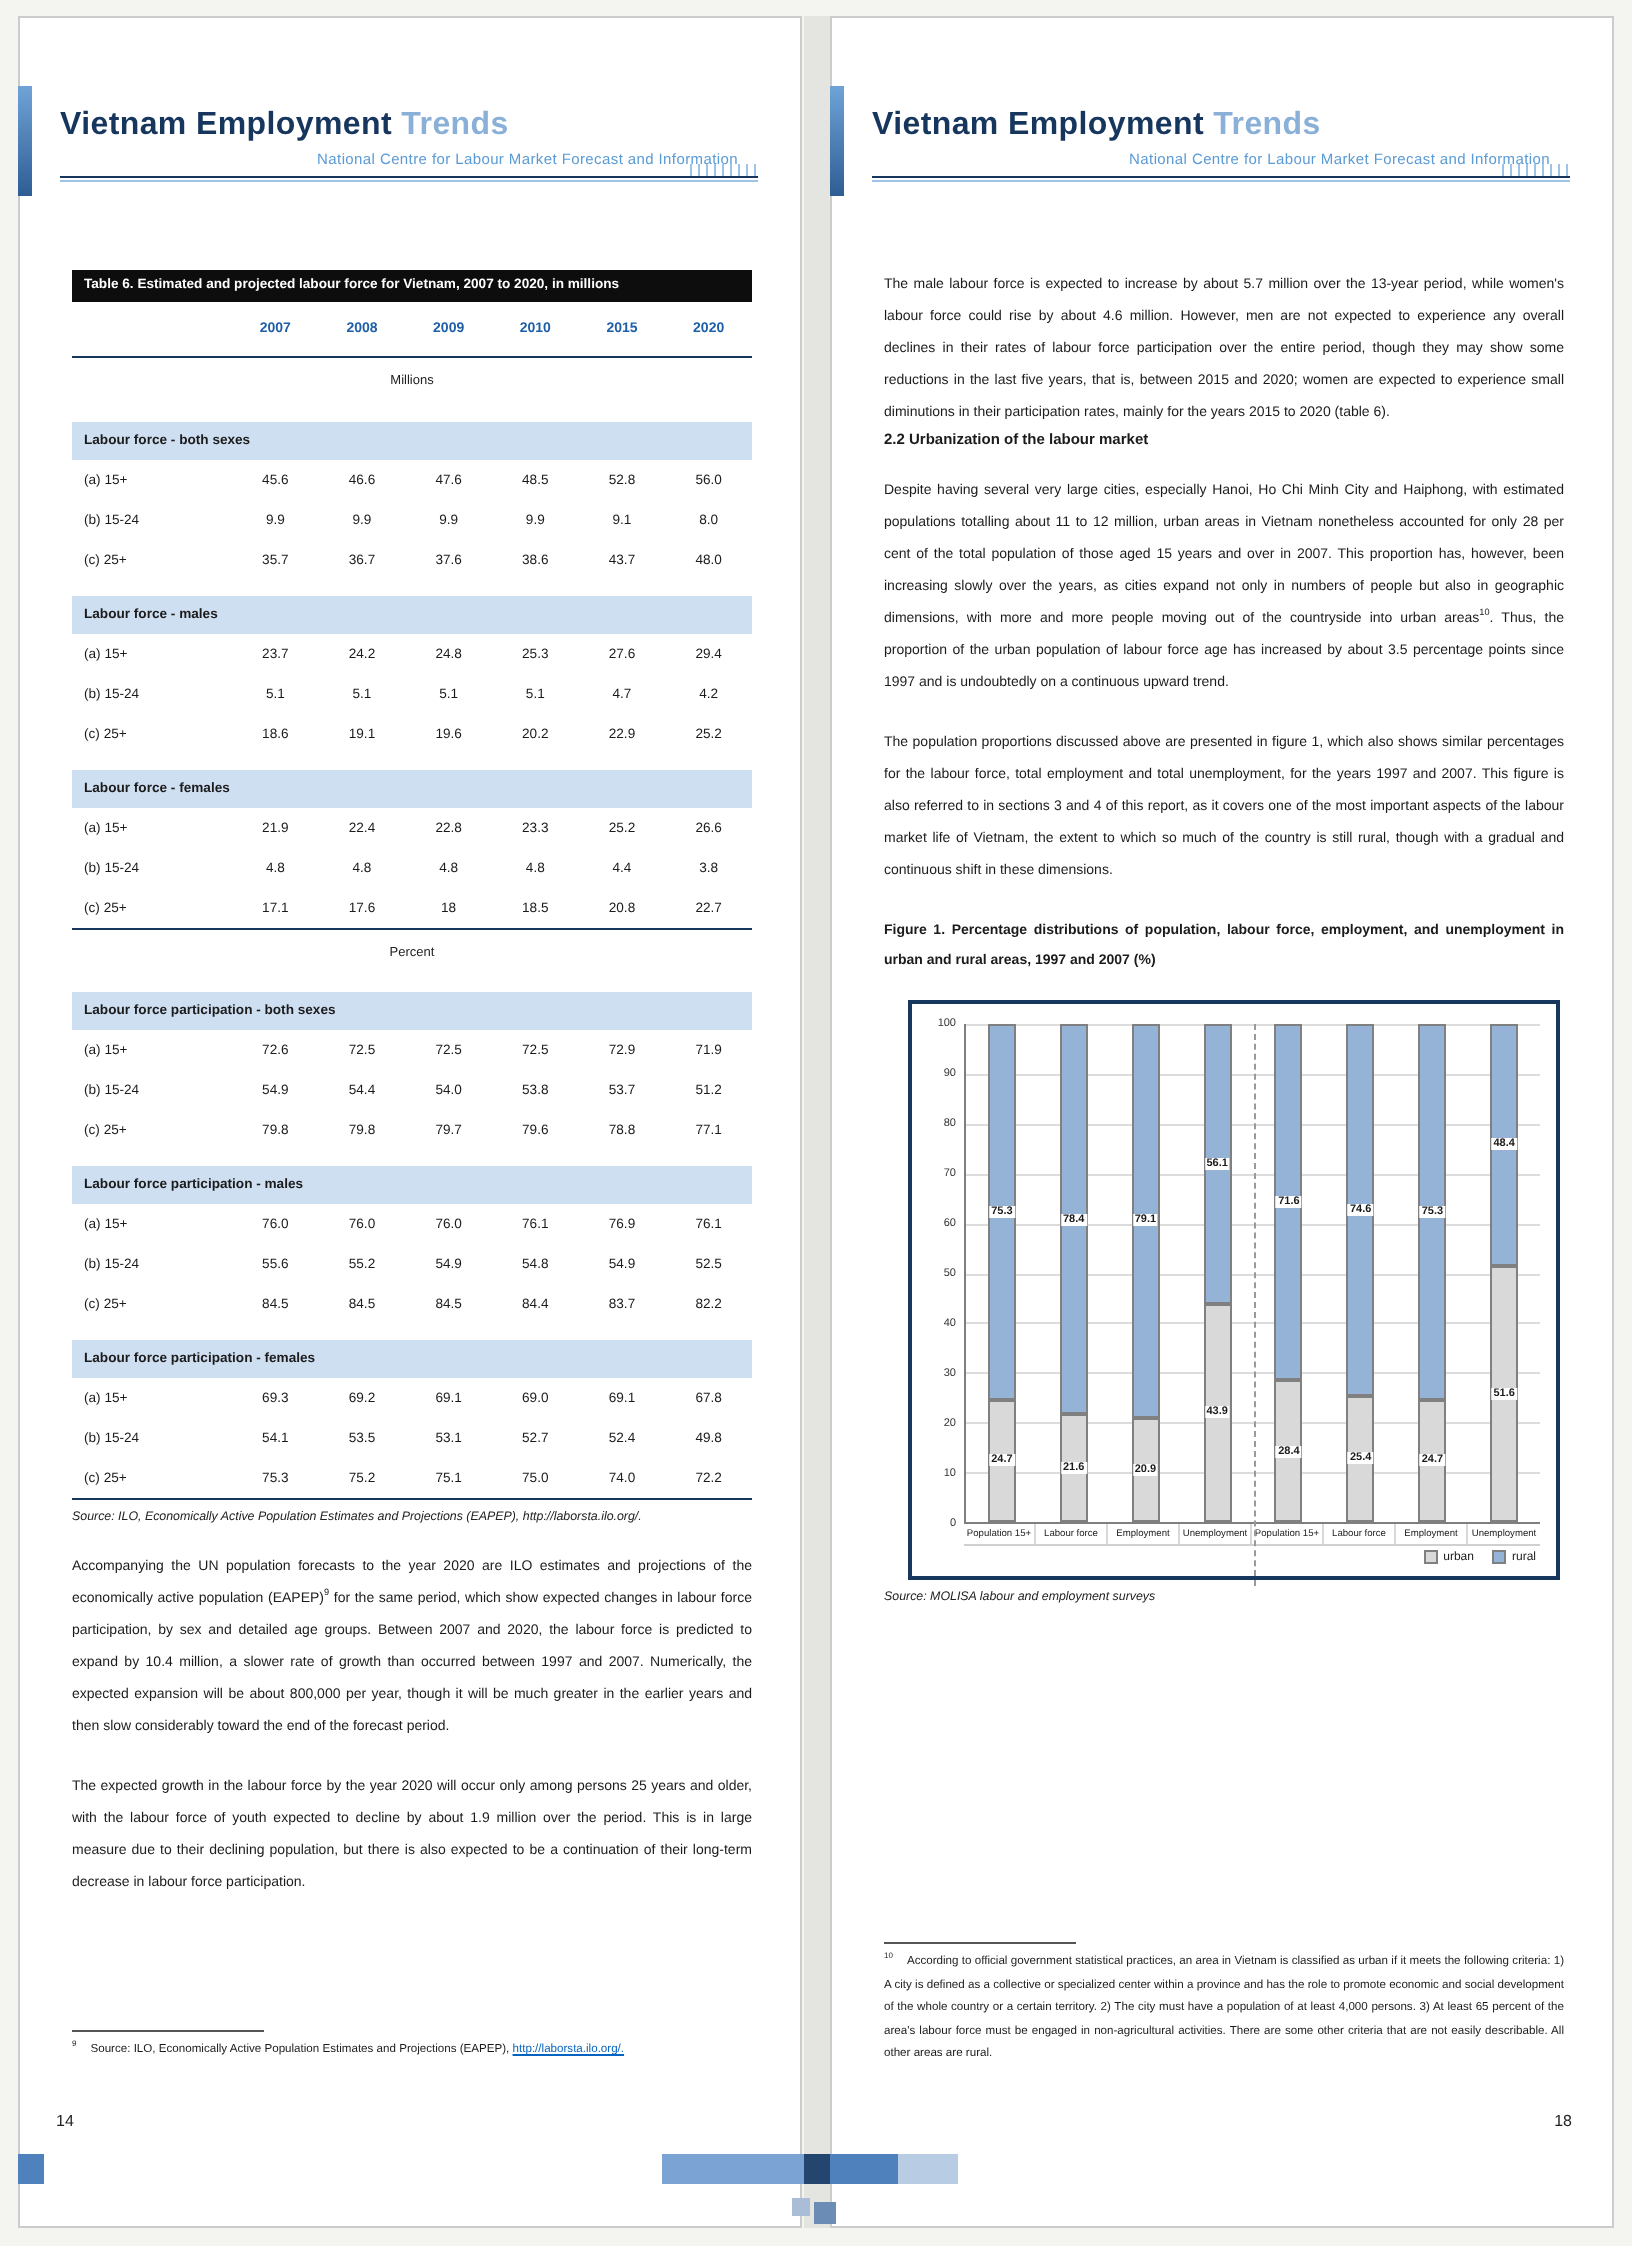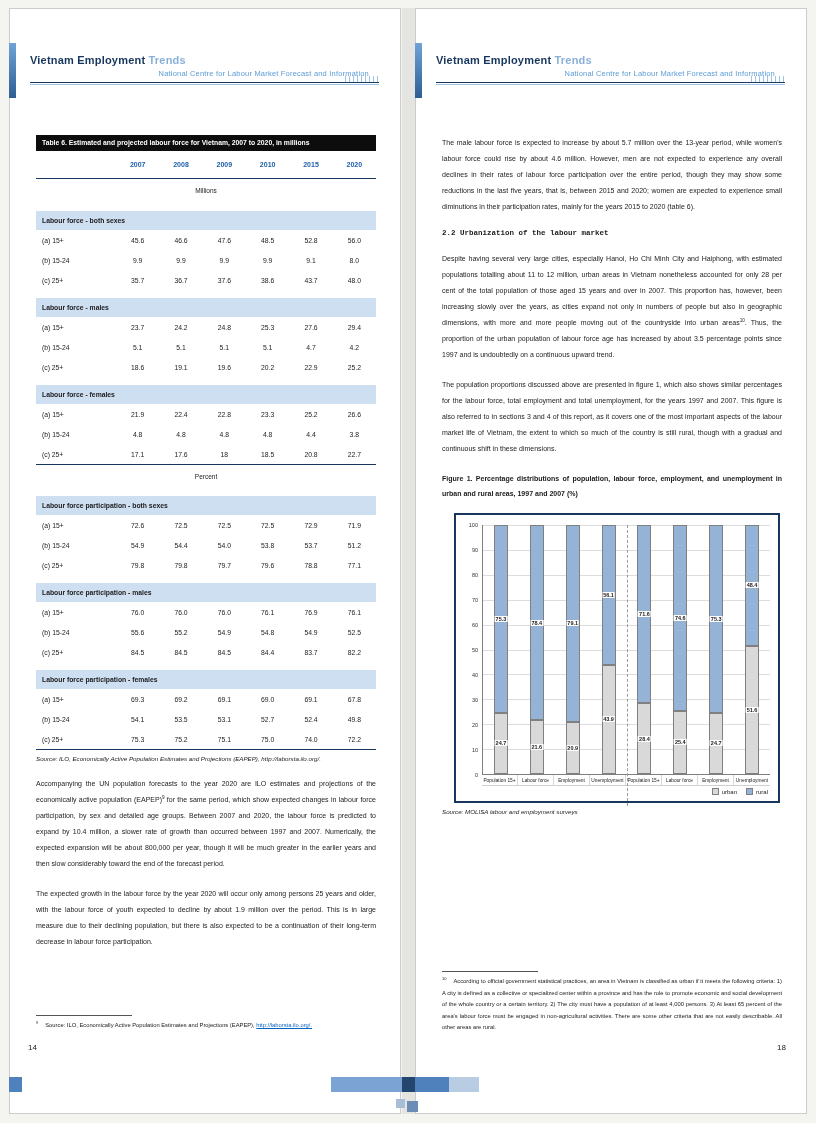--- a/index.html
+++ b/index.html
@@ -10,21 +10,21 @@
   }
   .gutter { position:absolute; top:8px; left:402px; width:13px; height:1106px; background:#e4e4e0; }
   .page { position:absolute; top:8px; width:392px; height:1106px; background:#fff; border:1px solid #cccccc; }
   .page-left { left:9px; }
   .page-right { left:415px; }
 
   
   .accent-bar { position:absolute; left:-1px; top:34px; width:7px; height:55px;
     background:linear-gradient(180deg,#6fa3d8,#2e5d94); }
   .page-header { position:absolute; left:20px; right:21px; top:45px; }
-  .hdr-title { font-size:11px; font-weight:bold; color:#17365d; letter-spacing:.2px; }
+  .hdr-title { font-size:16px; font-weight:bold; color:#17365d; letter-spacing:.2px; }
   .hdr-secondary { color:#8ab0d8; }
   .hdr-sub { margin-top:3px; font-size:7.5px; color:#5b9bd5; text-align:right; padding-right:10px; letter-spacing:.2px; }
   .hdr-rule { margin-top:4px; height:3px; border-top:1px solid #17365d; border-bottom:1px solid #9dc3e6; position:relative; }
   .hdr-ticks { position:absolute; right:0; top:-7px; width:34px; height:6px;
     background:repeating-linear-gradient(90deg,#9dc3e6 0 1px,transparent 1px 4px); }
 
   .content { position:absolute; left:26px; right:24px; top:126px; }
 
   
   .tbl-title { background:#0d0d0d; color:#fff; font-size:6.8px; font-weight:bold; height:16px; line-height:16px; padding:0 6px; }
@@ -34,21 +34,21 @@
   .t-data { height:20px; font-size:6.8px; }
   .t-label { padding-left:6px; text-align:left; }
   .t-val { text-align:center; }
   .t-unit { height:24px; line-height:24px; text-align:center; font-size:6.5px; color:#222; }
   .t-unit-sep { border-top:1px solid #17365d; }
   .t-sechead { margin-top:8px; height:19px; display:flex; align-items:center; background:#cfdff2; font-size:6.8px; font-weight:bold; padding-left:6px; }
 
   .src-line { margin-top:5px; font-size:6.2px; font-style:italic; color:#222; }
   .body-p { margin-top:14px; font-size:7px; line-height:16px; text-align:justify; }
   sup { font-size:4.6px; vertical-align:super; line-height:0; }
-  .section-heading { margin-top:14px; font-size:7.5px; font-weight:bold;font-family:Liberation Mono, monospace; }
+  .section-heading { font-size:7.5px; font-weight:bold; }
   .fig-caption { margin-top:14px; font-size:7px; line-height:15px; font-weight:bold; text-align:justify; }
 
   
   .chart-frame { margin:12px 2px 0 12px; border:2px solid #17375e; background:#fff; padding:10px 8px 5px 6px; }
   .chart-top { display:flex; }
   .y-axis { position:relative; flex:0 0 20px; width:20px; height:250px; font-size:5.5px; color:#333; }
   .ytick { position:absolute; right:4px; transform:translateY(-50%); }
   .plot { position:relative; flex:1; height:250px; border-left:1px solid #7f7f7f; border-bottom:1px solid #7f7f7f; }
   .gridline { position:absolute; left:0; right:0; border-top:1px solid #dcdcdc; }
   .group-sep { position:absolute; left:50%; top:0; height:calc(100% + 32px); border-left:1px dashed #9a9a9a; }
@@ -66,21 +66,21 @@
 
   
   .footnote-block { position:absolute; left:26px; right:24px; }
   .fnb-left { top:1006px; }
   .fnb-right { top:962px; }
   .fn-rule { width:96px; border-top:1px solid #555; margin-bottom:4px; }
   .fn-text { font-size:5.8px; line-height:11.5px; text-align:justify; color:#1b1b1b; }
   .fn-left-line { text-align:left; }
   .fn-text sup { font-size:4px; margin-right:7px; }
   .fn-link { color:#0563c1; text-decoration:underline; }
-  .page-num { position:absolute; bottom:61px; font-size:8px; color:#222;margin-top:40px; }
+  .page-num { position:absolute; bottom:48px; font-size:8px; color:#222;margin-top:40px; }
   .pn-left { left:18px; }
   .pn-right { right:20px; }
 
   
   .deco { position:absolute; }
   .deco-sq-left { left:9px; top:1077px; width:13px; height:15px; background:#4f81bd; }
   .deco-band-1 { left:331px; top:1077px; width:71px; height:15px; background:#7ba3d4; }
   .deco-band-2 { left:402px; top:1077px; width:13px; height:15px; background:#24466e; }
   .deco-band-3 { left:415px; top:1077px; width:34px; height:15px; background:#4f81bd; }
   .deco-band-4 { left:449px; top:1077px; width:30px; height:15px; background:#b8cce4; }

